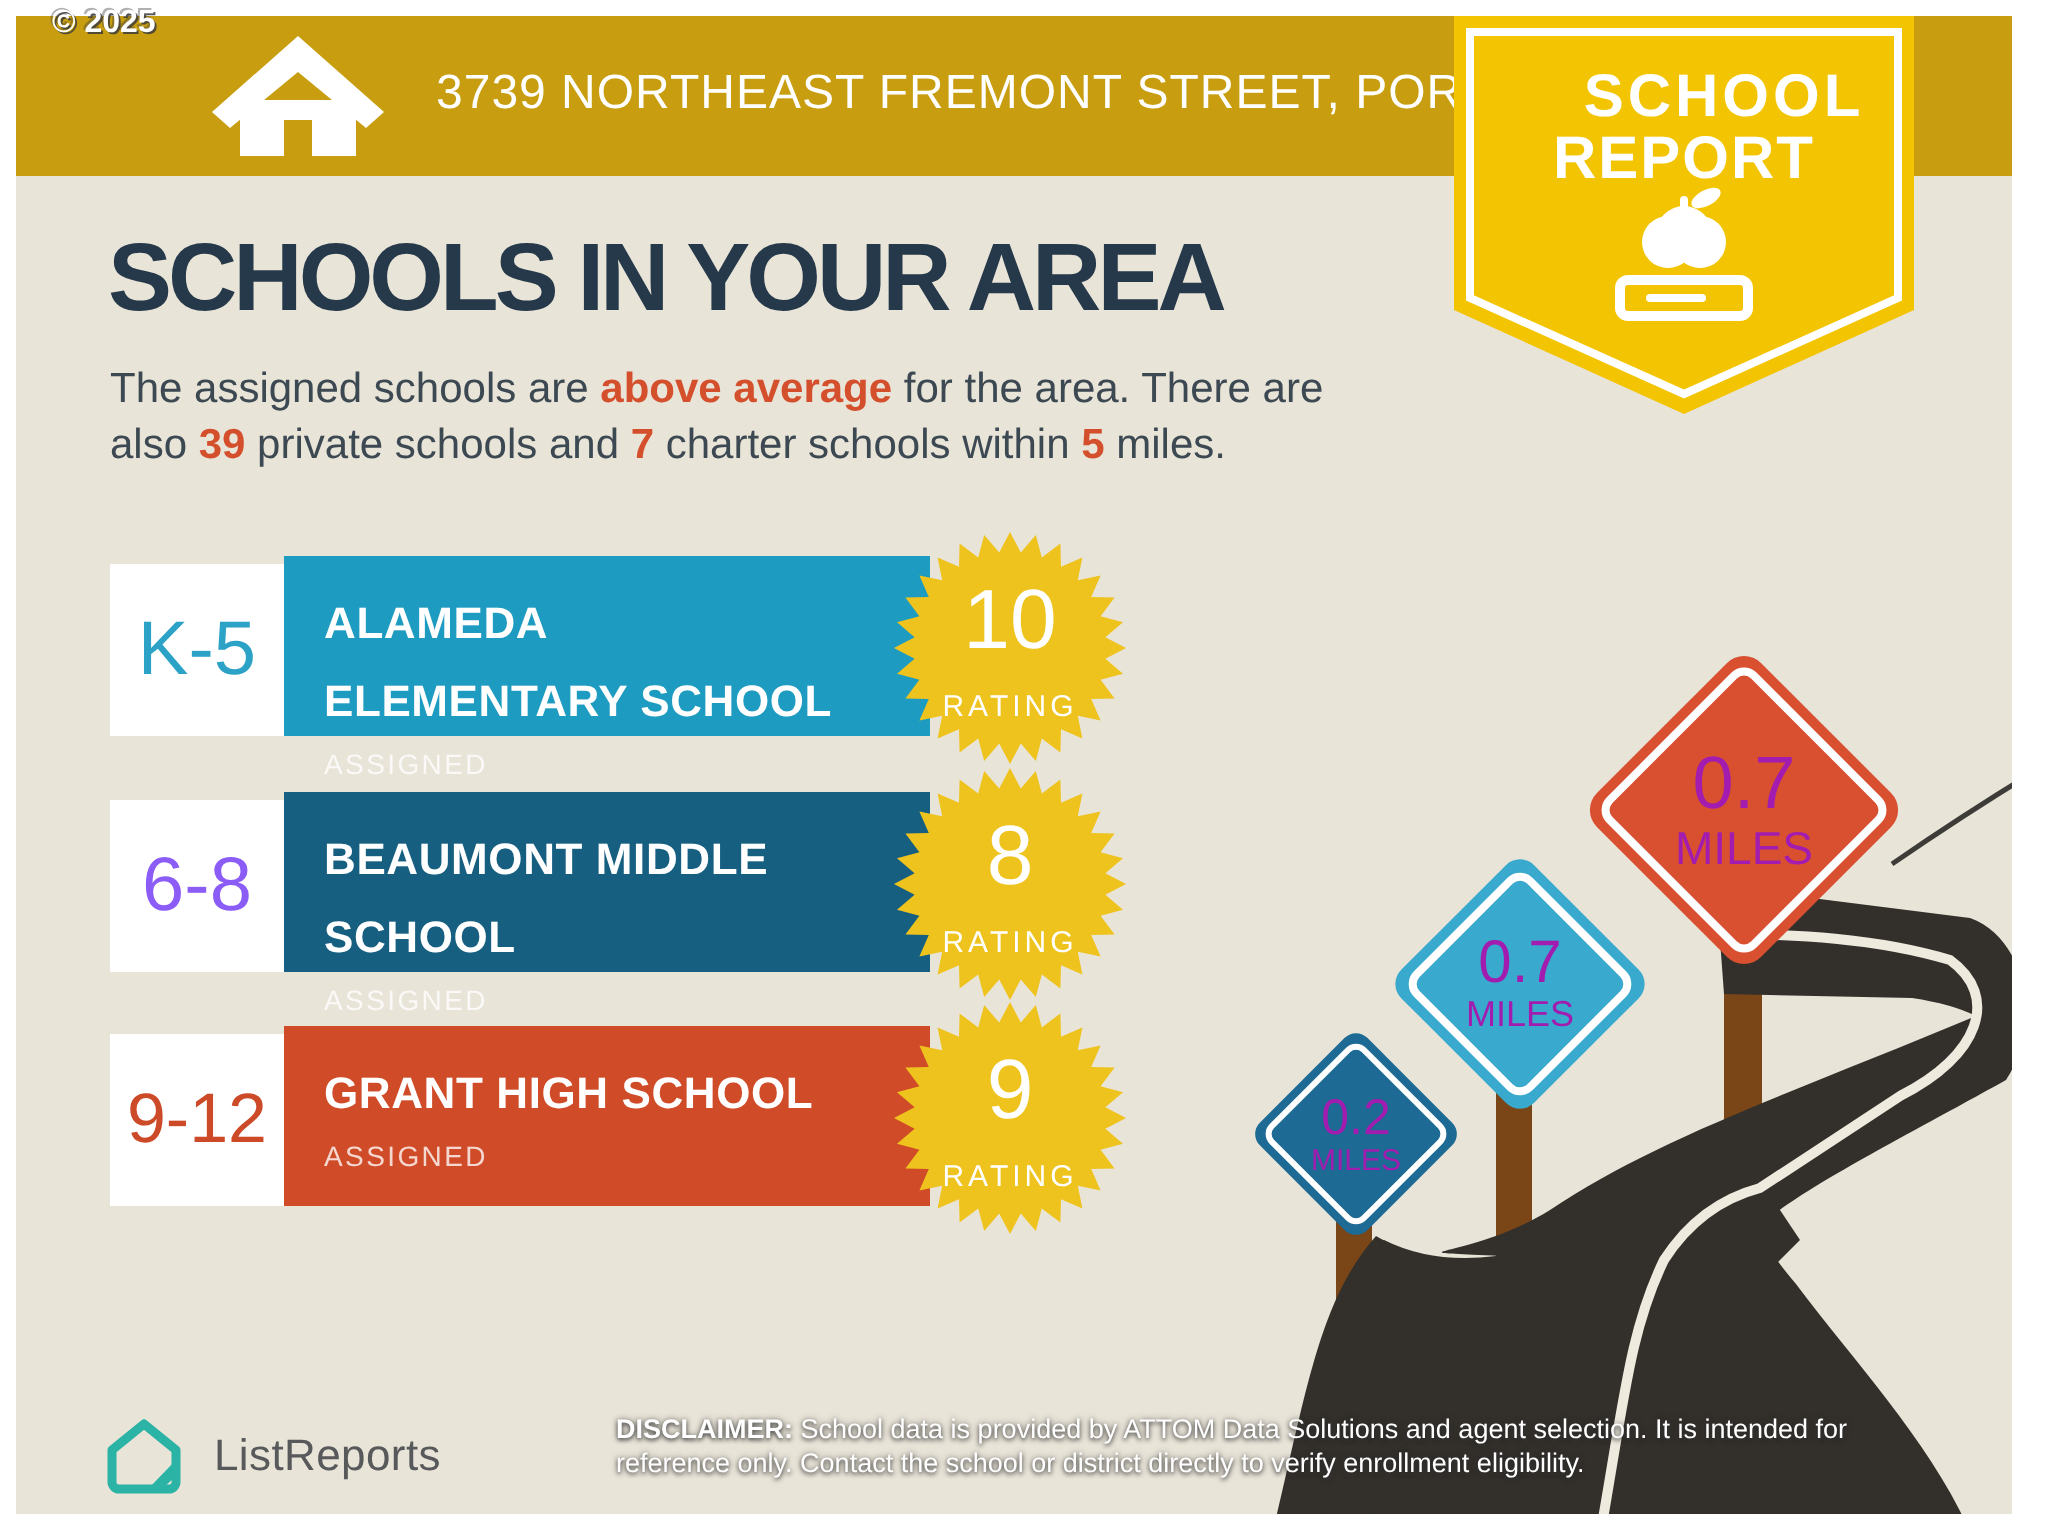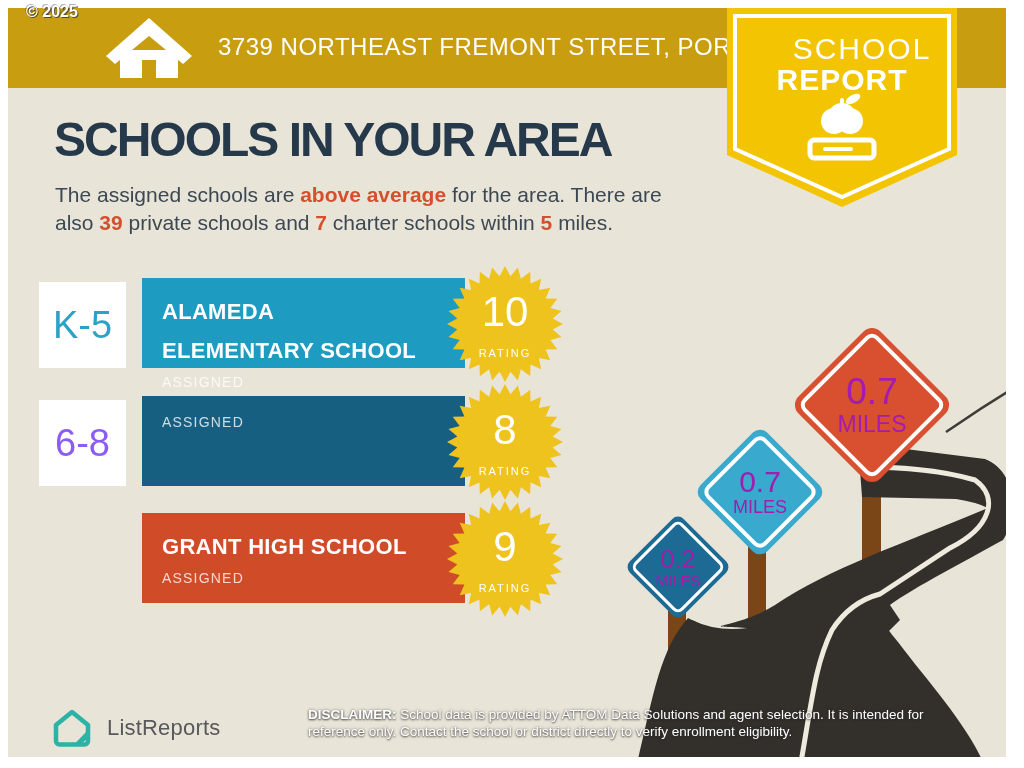--- a/index.html
+++ b/index.html
@@ -11,43 +11,43 @@
   
   .header-bar { position:absolute; left:8px; top:8px; width:998px; height:80px; background:#c89e10; }
   .house-icon { position:absolute; left:104px; top:16px; }
   .address { position:absolute; left:218px; top:33px; font-size:24px; color:#ffffff; letter-spacing:0.5px; white-space:nowrap; }
   .copyright { position:absolute; left:26px; top:3px; font-size:16px; font-weight:bold; color:#ffffff;
                text-shadow:1px 1px 0 rgba(60,60,60,.85), -1px -1px 0 rgba(60,60,60,.4); z-index:12; }
 
   
   .badge { position:absolute; left:727px; top:8px; width:230px; height:202px; z-index:5; }
   .badge-text { position:absolute; width:100%; text-align:center; color:#fff; }
-  .badge-line1 { top:24px; font-size:30px; letter-spacing:2px; font-weight:normal;padding-left:40px; }
+  .badge-line1 { top:24px; font-size:30px; letter-spacing:2px; font-weight:bold;padding-left:40px; }
   .badge-line2 { top:55px; font-size:30px; letter-spacing:1px; font-weight:bold; }
 
   
   .page-title { position:absolute; left:54px; top:112px; font-size:48px; font-weight:bold; letter-spacing:-2px; color:#26394a; white-space:nowrap; }
   .intro { position:absolute; left:55px; top:181px; width:645px; font-size:21px; line-height:28px; color:#3c4852; }
   .intro b { color:#d4502d; font-weight:bold; }
 
   
   .row { position:absolute; left:0; width:600px; height:94px; }
-  .grade-box { position:absolute; left:39px; top:4px; width:87px; height:86px; background:#ffffff; display:flex; align-items:center; justify-content:center; font-size:38px; }
+  .grade-box { position:absolute; left:55px; top:4px; width:87px; height:86px; background:#ffffff; display:flex; align-items:center; justify-content:center; font-size:38px; }
   .bar { position:absolute; left:142px; top:0; width:323px; height:90px; color:#ffffff; padding:14px 0 0 20px; }
   .school-name { font-size:22px; font-weight:bold; line-height:39px; letter-spacing:0.3px; max-width:255px; }
   .assigned { font-size:14px; letter-spacing:1.2px; color:rgba(255,255,255,0.78); margin-top:4px; }
   .row-1 .bar { background:#1e9bc0; } .row-1 .grade-box { color:#2ba2c6; }
   .row-2 .bar { background:#175f80; } .row-2 .grade-box { color:#8b5cf6; }
   .row-3 .bar { background:#d04b28; } .row-3 .grade-box { color:#cc4a27; font-size:35px; }
 
   .burst-wrap { position:absolute; left:445px; width:120px; height:120px; z-index:4; }
   .burst-wrap svg { position:absolute; left:0; top:0; }
   .burst-text { position:absolute; inset:0; display:flex; flex-direction:column; align-items:center; justify-content:center; color:#fff; padding-top:2px; }
   .burst-num { font-size:42px; line-height:42px; font-weight:normal; }
-  .burst-label { font-size:11px; letter-spacing:2px; margin-top:14px; }
+  .burst-label { font-size:15px; letter-spacing:2px; margin-top:14px; }
 
   
   .road-svg { position:absolute; left:0; top:0; z-index:2; pointer-events:none; }
 
   
   .sign { position:absolute; z-index:3; display:flex; align-items:center; justify-content:center; }
   .sign-bg { position:absolute; inset:0; transform:rotate(45deg); border-radius:12px; }
   .sign-bg::after { content:""; position:absolute; inset:5px; border:4px solid #ffffff; border-radius:9px; }
   .sign-text { position:relative; text-align:center; color:#a21caf; z-index:1; }
   .sign-red   { left:814px; top:347px; width:116px; height:116px; }
@@ -128,34 +128,36 @@
       </svg>
     <div class="burst-text">
       <div class="burst-num">10</div>
       <div class="burst-label">RATING</div>
     </div>
   </div>
 
   <div class="row row-2" style="top:396px">
     <div class="grade-box">6-8</div>
     <div class="bar">
+      <div class="school-name">BEAUMONT MIDDLE SCHOOL</div>
       <div class="assigned">ASSIGNED</div>
     </div>
   </div>
   <div class="burst-wrap" style="top:382px">
     <svg class="burst" width="120" height="120" viewBox="0 0 120 120">
         <polygon points="60.0,2.0 65.4,12.3 72.9,3.5 75.9,14.7 85.2,7.7 85.5,19.4 96.2,14.7 93.9,26.1 105.3,23.8 100.6,34.5 112.3,34.8 105.3,44.1 116.5,47.1 107.7,54.6 118.0,60.0 107.7,65.4 116.5,72.9 105.3,75.9 112.3,85.2 100.6,85.5 105.3,96.2 93.9,93.9 96.2,105.3 85.5,100.6 85.2,112.3 75.9,105.3 72.9,116.5 65.4,107.7 60.0,118.0 54.6,107.7 47.1,116.5 44.1,105.3 34.8,112.3 34.5,100.6 23.8,105.3 26.1,93.9 14.7,96.2 19.4,85.5 7.7,85.2 14.7,75.9 3.5,72.9 12.3,65.4 2.0,60.0 12.3,54.6 3.5,47.1 14.7,44.1 7.7,34.8 19.4,34.5 14.7,23.8 26.1,26.1 23.8,14.7 34.5,19.4 34.8,7.7 44.1,14.7 47.1,3.5 54.6,12.3" fill="#efc31d"></polygon>
       </svg>
     <div class="burst-text">
       <div class="burst-num">8</div>
       <div class="burst-label">RATING</div>
     </div>
   </div>
 
   <div class="row row-3" style="top:513px">
+    <div class="grade-box">9-12</div>
     <div class="bar">
       <div class="school-name">GRANT HIGH SCHOOL</div>
       <div class="assigned">ASSIGNED</div>
     </div>
   </div>
   <div class="burst-wrap" style="top:499px">
     <svg class="burst" width="120" height="120" viewBox="0 0 120 120">
         <polygon points="60.0,2.0 65.4,12.3 72.9,3.5 75.9,14.7 85.2,7.7 85.5,19.4 96.2,14.7 93.9,26.1 105.3,23.8 100.6,34.5 112.3,34.8 105.3,44.1 116.5,47.1 107.7,54.6 118.0,60.0 107.7,65.4 116.5,72.9 105.3,75.9 112.3,85.2 100.6,85.5 105.3,96.2 93.9,93.9 96.2,105.3 85.5,100.6 85.2,112.3 75.9,105.3 72.9,116.5 65.4,107.7 60.0,118.0 54.6,107.7 47.1,116.5 44.1,105.3 34.8,112.3 34.5,100.6 23.8,105.3 26.1,93.9 14.7,96.2 19.4,85.5 7.7,85.2 14.7,75.9 3.5,72.9 12.3,65.4 2.0,60.0 12.3,54.6 3.5,47.1 14.7,44.1 7.7,34.8 19.4,34.5 14.7,23.8 26.1,26.1 23.8,14.7 34.5,19.4 34.8,7.7 44.1,14.7 47.1,3.5 54.6,12.3" fill="#efc31d"></polygon>
       </svg>
     <div class="burst-text">

